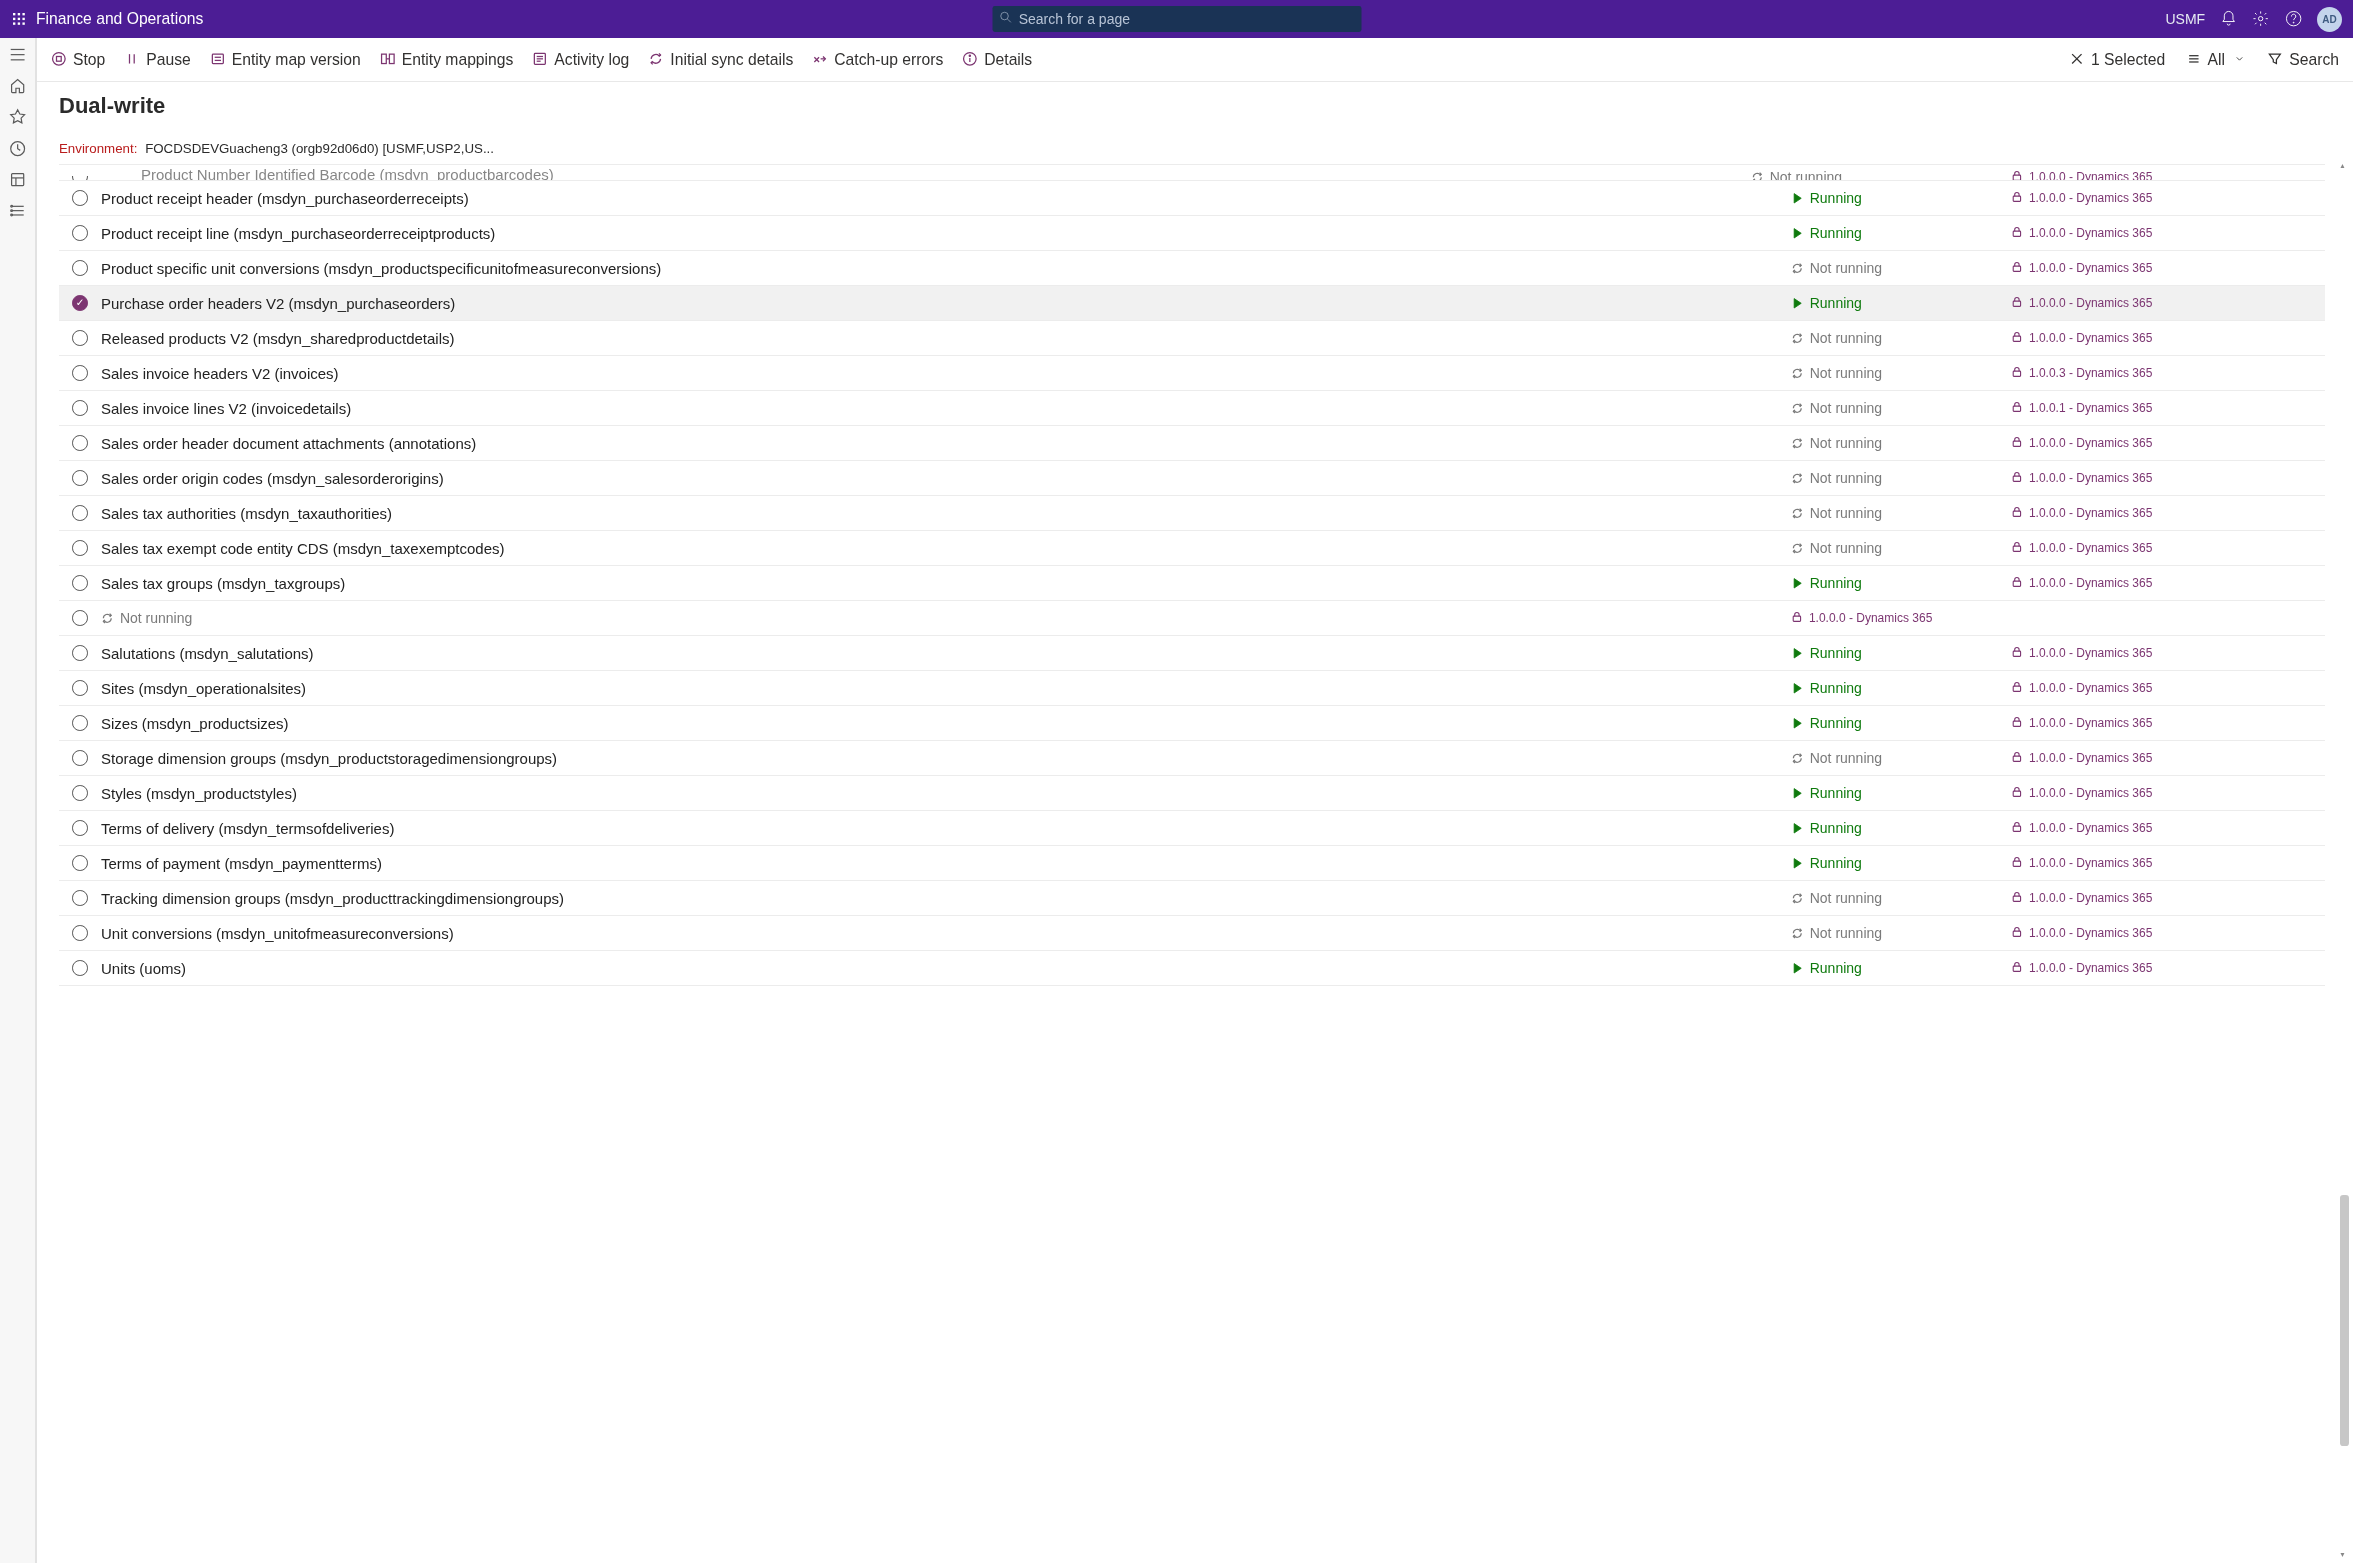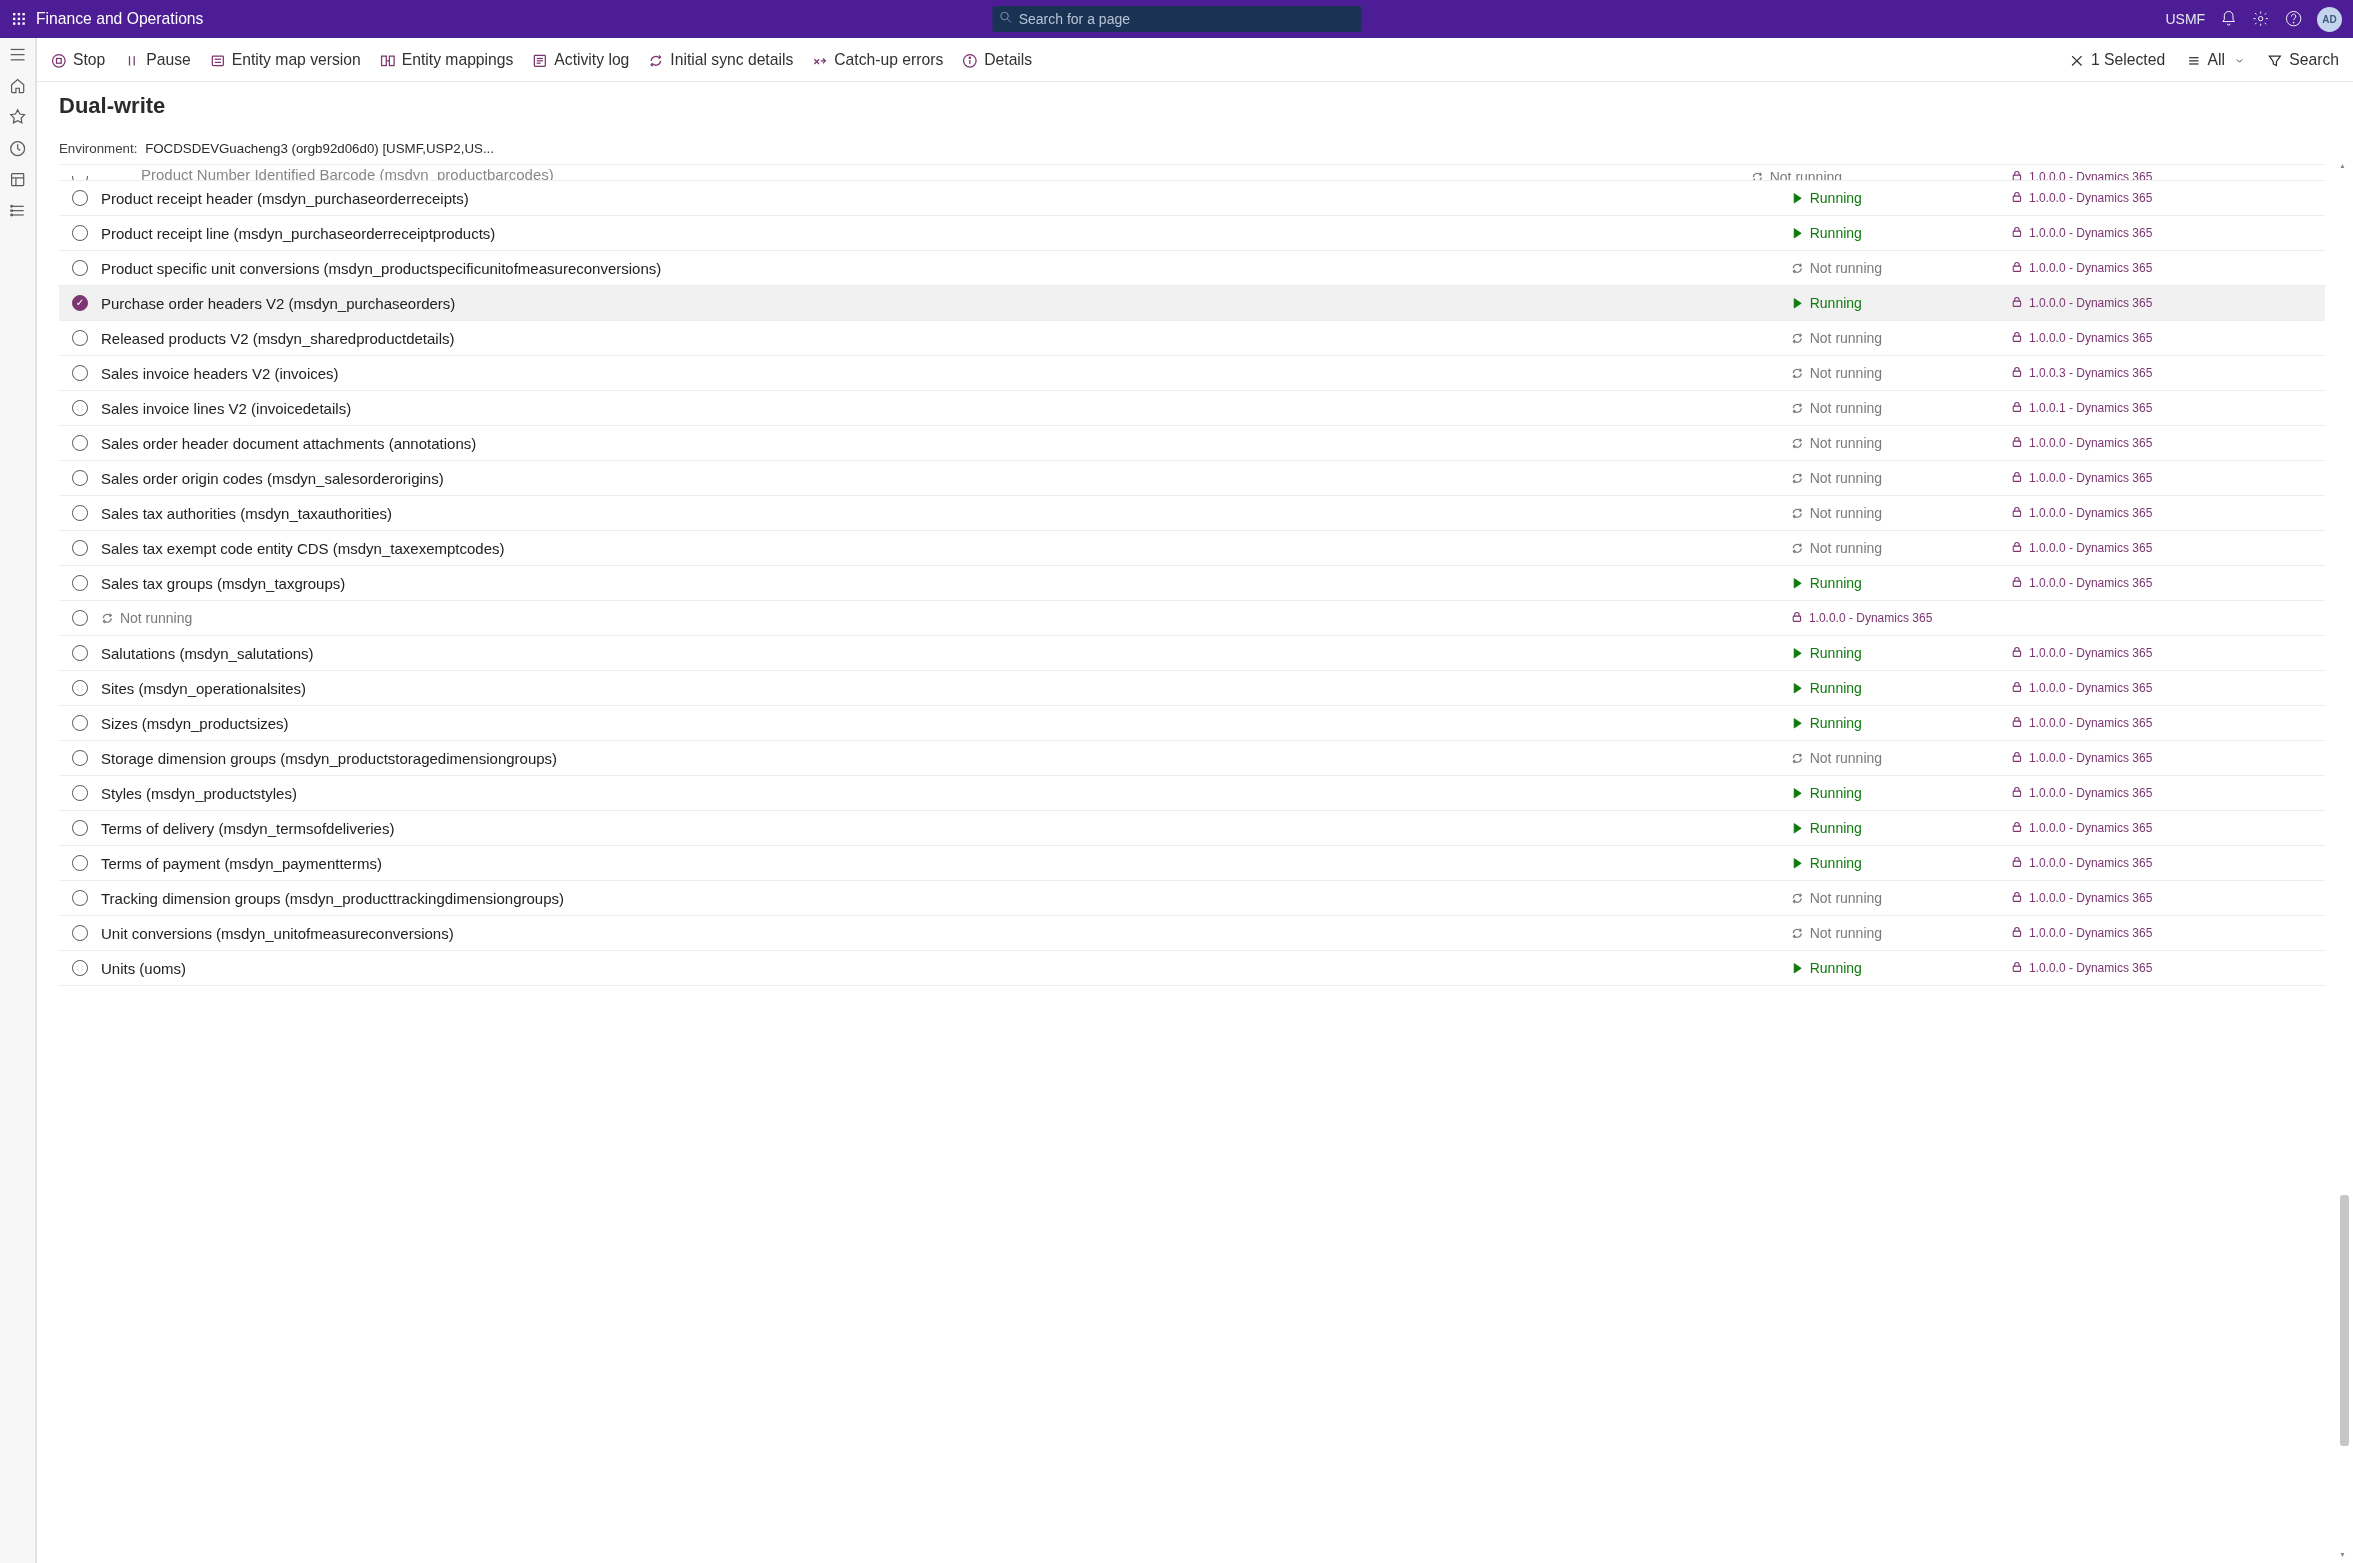--- a/index.html
+++ b/index.html
@@ -72,33 +72,33 @@
 
 .cmdbar {
   height: 44px;
   display: flex;
   align-items: center;
   padding: 0 14px;
   border-bottom: 0.8px solid #e8e8e8;
   gap: 19px;
   font-size: 15.7px;
 }
-.cmd { display: flex; align-items: flex-end; gap: 6.3px; color: #323130; cursor: pointer; }
+.cmd { display: flex; align-items: flex-start; gap: 6.3px; color: #323130; cursor: pointer; }
 .cmd .ci { width: 15.7px; height: 15.7px; display:flex; align-items:center; justify-content:center; }
 .cmd .ci svg { stroke: #7c3571; fill: none; stroke-width: 1.6; }
 .cmd.alt .ci svg { stroke: #323130; }
 .cmdbar-right { margin-left: auto; display: flex; align-items: center; gap: 20.4px; }
 .sel-count { color: #323130; }
 .chev svg { stroke: #5a5a5a; fill:none; }
 
 
 .pagehead { padding: 11px 22px 0 22px; }
 .pagetitle { font-size: 22px; font-weight: 600; color: #2b2b2b; }
 .envrow { margin-top: 22px; font-size: 13.3px; color: #2b2b2b; display: flex; gap: 7.8px; }
-.envrow .lbl { color: #404040; }
+.envrow .lbl { color: #b91c1c; }
 .envrow .val { color: #2b2b2b; }
 
 
 .tablewrap { flex: 1; overflow: hidden; padding: 7.8px 4.7px 0 22px; position: relative; }
 .tablescroll { height: 100%; overflow-y: auto; padding-right: 23.5px; }
 .row {
   display: grid;
   grid-template-columns: 42px 1fr 220px 314px;
   align-items: center;
   min-height: 35px;

